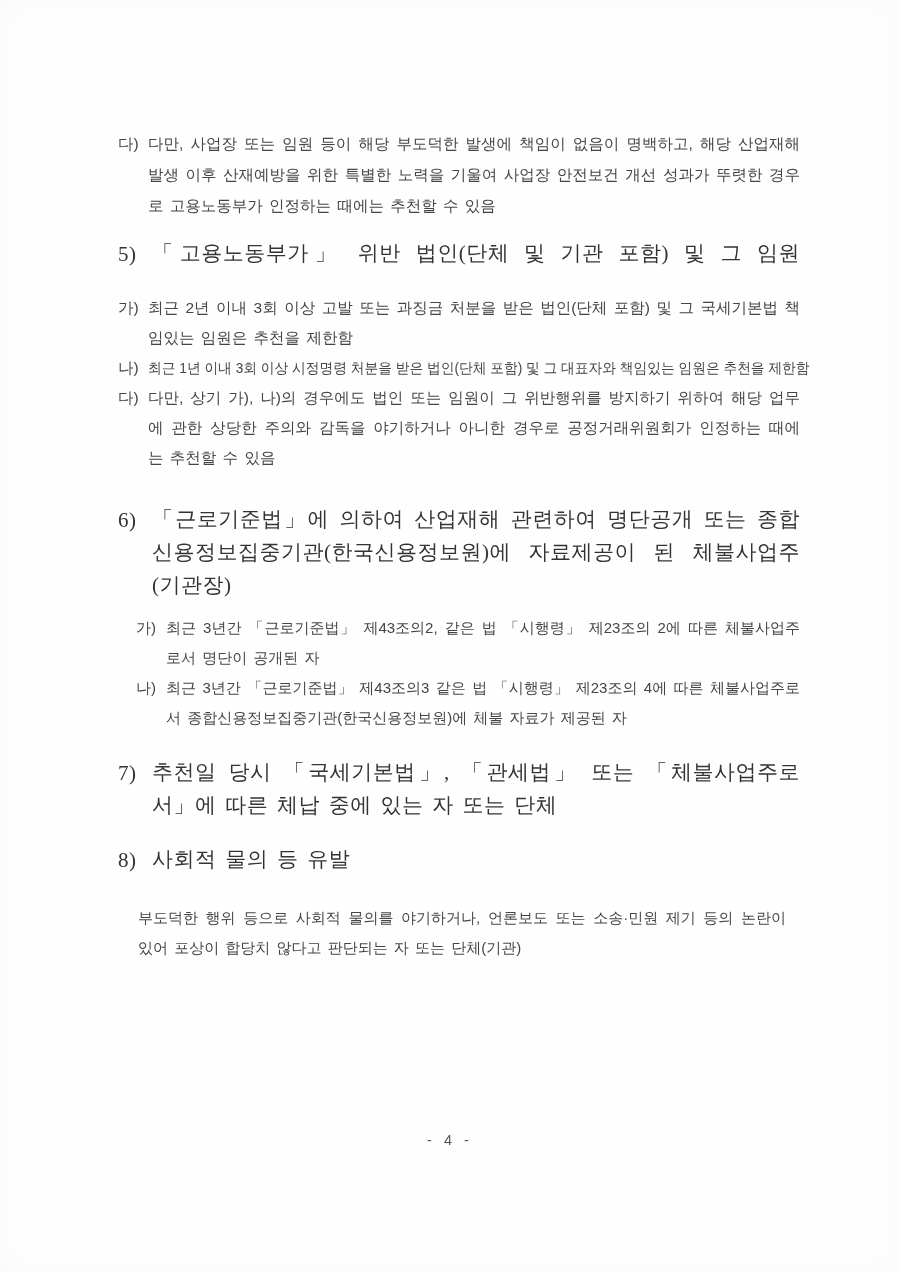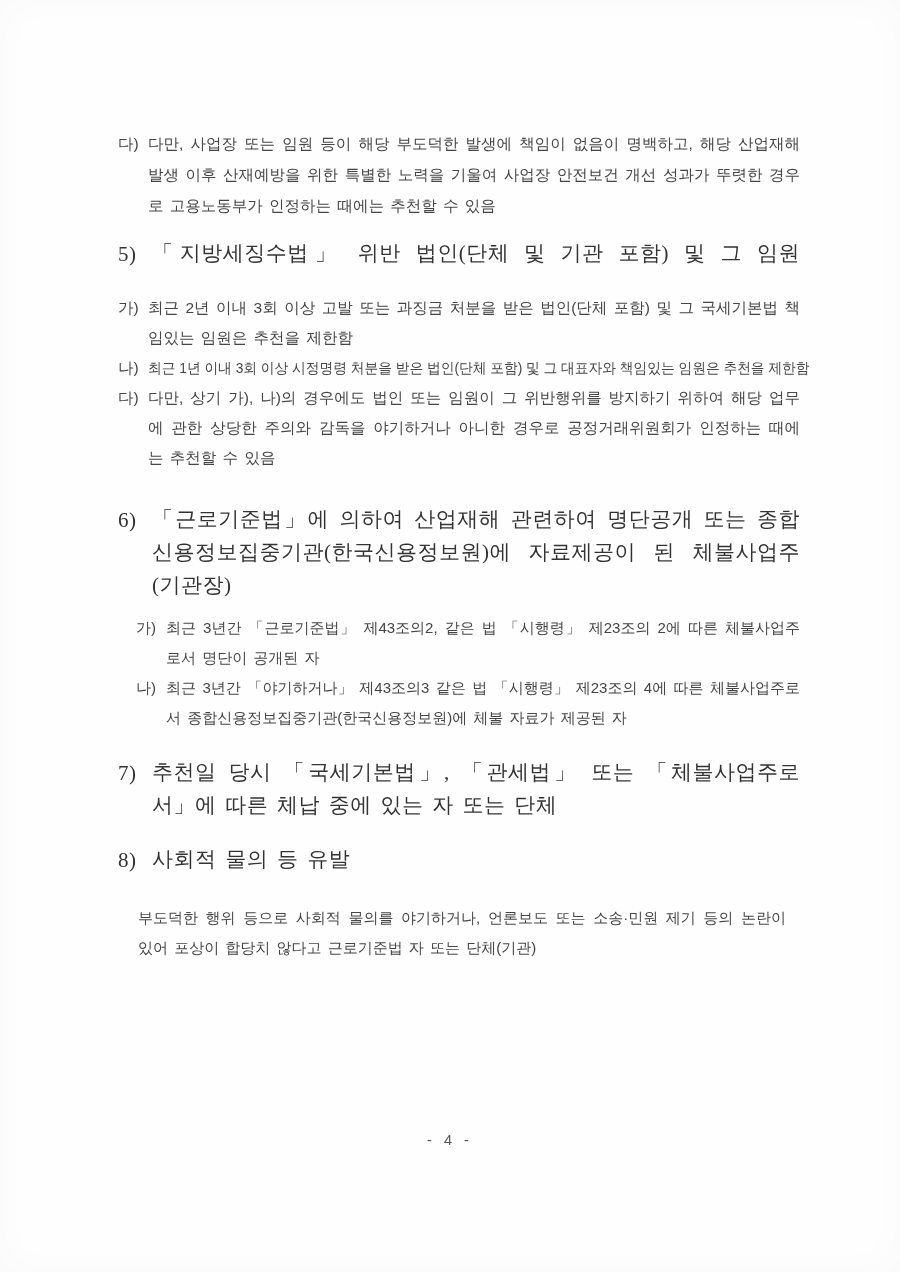--- a/index.html
+++ b/index.html
@@ -96,21 +96,21 @@
 <div class="page">
   <div class="content">
 
     <div class="note">
       <span class="lbl">다)</span>
       <div class="txt">다만, 사업장 또는 임원 등이 해당 부도덕한 발생에 책임이 없음이 명백하고, 해당 산업재해 발생 이후 산재예방을 위한 특별한 노력을 기울여 사업장 안전보건 개선 성과가 뚜렷한 경우로 고용노동부가 인정하는 때에는 추천할 수 있음</div>
     </div>
 
     <div class="heading single-line h5-block">
       <span class="h-num">5)</span>
-      <div class="h-title">「지방세징수법」 위반 법인(단체 및 기관 포함) 및 그 임원</div>
+      <div class="h-title">「고용노동부가」 위반 법인(단체 및 기관 포함) 및 그 임원</div>
     </div>
 
     <div class="items-5">
       <div class="note">
         <span class="lbl">가)</span>
         <div class="txt">최근 2년 이내 3회 이상 고발 또는 과징금 처분을 받은 법인(단체 포함) 및 그 국세기본법 책임있는 임원은 추천을 제한함</div>
       </div>
       <div class="note squeeze">
         <span class="lbl">나)</span>
         <div class="txt">최근 1년 이내 3회 이상 시정명령 처분을 받은 법인(단체 포함) 및 그 대표자와 책임있는 임원은 추천을 제한함</div>
@@ -126,32 +126,32 @@
       <div class="h-title">「근로기준법」에 의하여 산업재해 관련하여 명단공개 또는 종합신용정보집중기관(한국신용정보원)에 자료제공이 된 체불사업주(기관장)</div>
     </div>
 
     <div class="items-6">
       <div class="note">
         <span class="lbl">가)</span>
         <div class="txt">최근 3년간 「근로기준법」 제43조의2, 같은 법 「시행령」 제23조의 2에 따른 체불사업주로서 명단이 공개된 자</div>
       </div>
       <div class="note">
         <span class="lbl">나)</span>
-        <div class="txt">최근 3년간 「야기하거나」 제43조의3 같은 법 「시행령」 제23조의 4에 따른 체불사업주로서 종합신용정보집중기관(한국신용정보원)에 체불 자료가 제공된 자</div>
+        <div class="txt">최근 3년간 「근로기준법」 제43조의3 같은 법 「시행령」 제23조의 4에 따른 체불사업주로서 종합신용정보집중기관(한국신용정보원)에 체불 자료가 제공된 자</div>
       </div>
     </div>
 
     <div class="heading h7-block">
       <span class="h-num">7)</span>
       <div class="h-title">추천일 당시 「국세기본법」, 「관세법」 또는 「체불사업주로서」에 따른 체납 중에 있는 자 또는 단체</div>
     </div>
 
     <div class="heading h8-block">
       <span class="h-num">8)</span>
       <div class="h-title">사회적 물의 등 유발</div>
     </div>
 
-    <div class="para-8">부도덕한 행위 등으로 사회적 물의를 야기하거나, 언론보도 또는 소송·민원 제기 등의 논란이 있어 포상이 합당치 않다고 근로기준법 자 또는 단체(기관)</div>
+    <div class="para-8">부도덕한 행위 등으로 사회적 물의를 야기하거나, 언론보도 또는 소송·민원 제기 등의 논란이 있어 포상이 합당치 않다고 판단되는 자 또는 단체(기관)</div>
 
   </div>
 
   <div class="footer">- 4 -</div>
 </div>
 
 </body></html>

